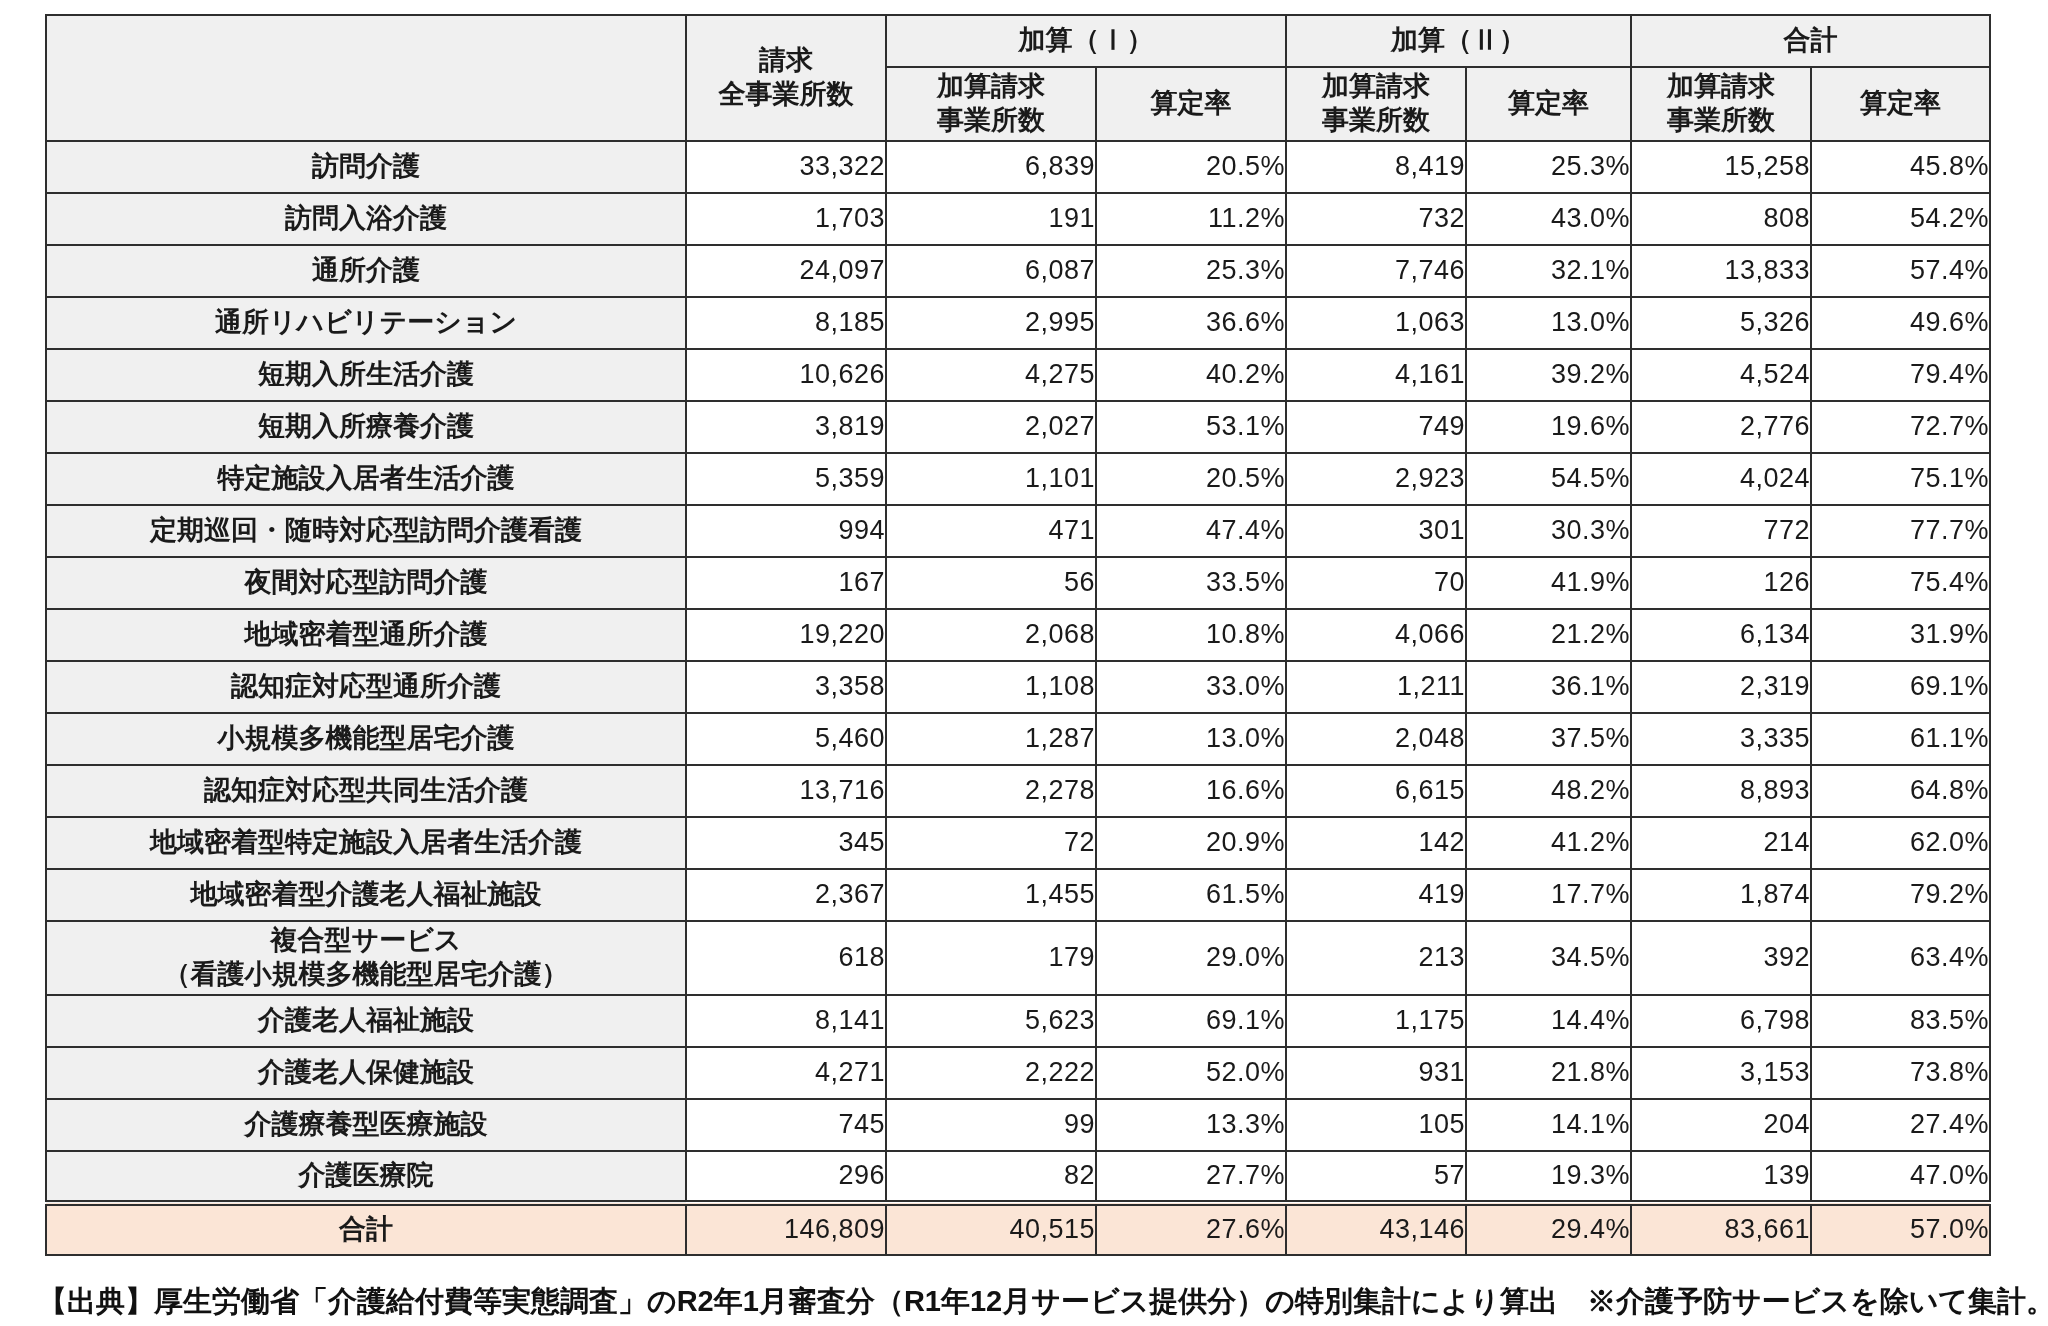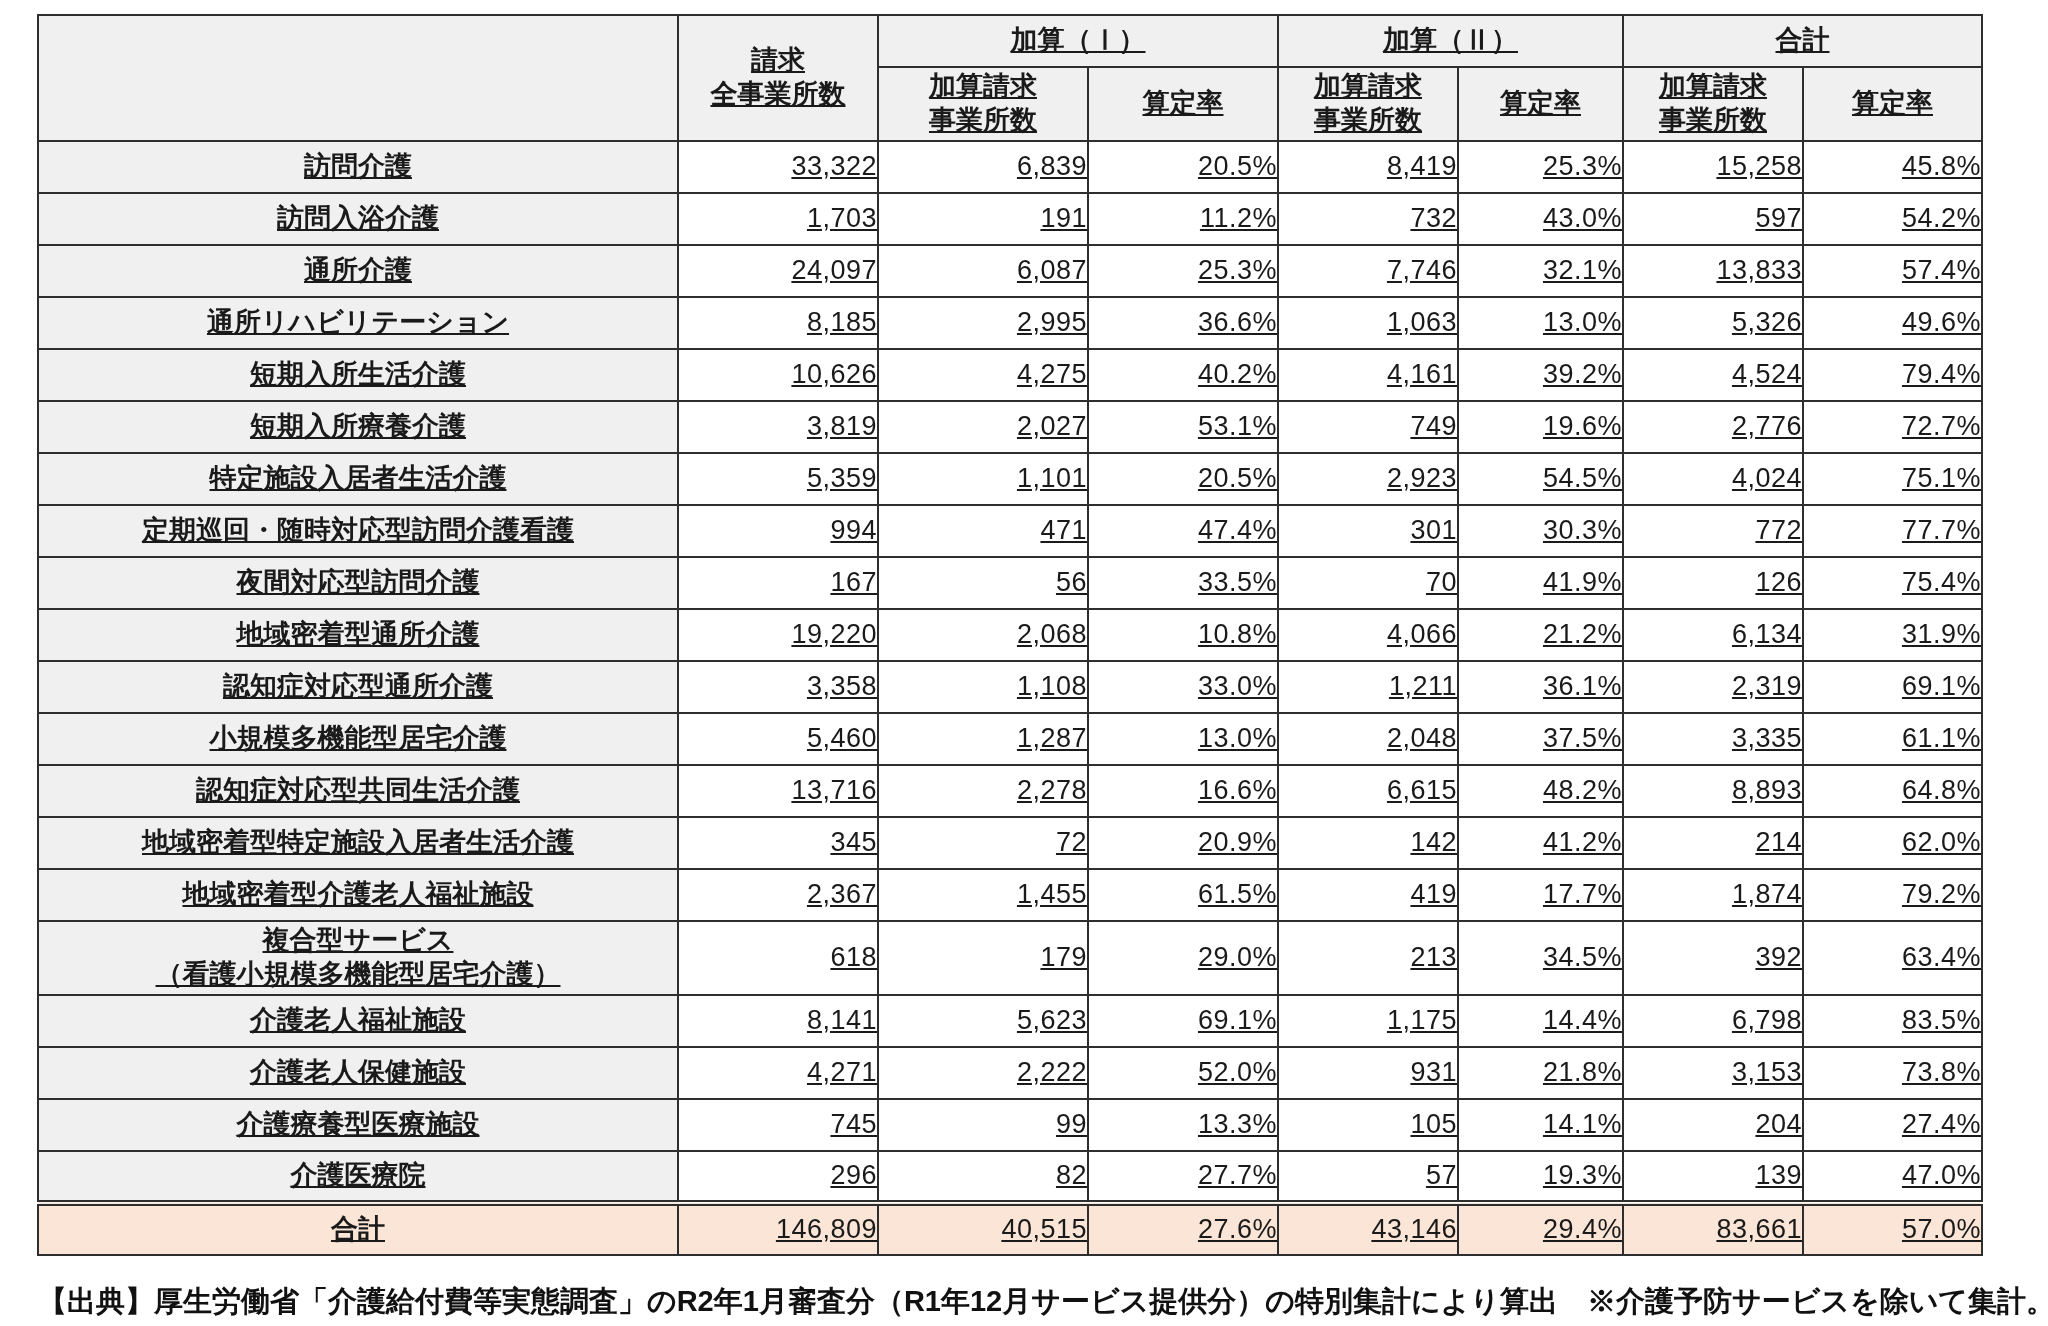--- a/index.html
+++ b/index.html
@@ -8,23 +8,22 @@
     background: #ffffff;
     width: 2048px;
     height: 1326px;
     font-family: "Liberation Sans", sans-serif;
     color: #1a1a1a;
     overflow: hidden;
     position: relative;
   }
   .table-wrap {
     position: absolute;
-    left: 37px;
+    left: 45px;
     top: 14px;
-    text-decoration: underline;
   }
   table.stats {
     border-collapse: collapse;
     table-layout: fixed;
     width: 1944px;
     border: 2px solid #2e2e2e;
   }
   table.stats th,
   table.stats td {
     border: 2px solid #2e2e2e;
@@ -122,21 +121,21 @@
           <td class="num-cell">15,258</td>
           <td class="num-cell">45.8%</td>
         </tr>
         <tr class="data-row">
           <td class="label-cell">訪問入浴介護</td>
           <td class="num-cell">1,703</td>
           <td class="num-cell">191</td>
           <td class="num-cell">11.2%</td>
           <td class="num-cell">732</td>
           <td class="num-cell">43.0%</td>
-          <td class="num-cell">597</td>
+          <td class="num-cell">808</td>
           <td class="num-cell">54.2%</td>
         </tr>
         <tr class="data-row">
           <td class="label-cell">通所介護</td>
           <td class="num-cell">24,097</td>
           <td class="num-cell">6,087</td>
           <td class="num-cell">25.3%</td>
           <td class="num-cell">7,746</td>
           <td class="num-cell">32.1%</td>
           <td class="num-cell">13,833</td>

